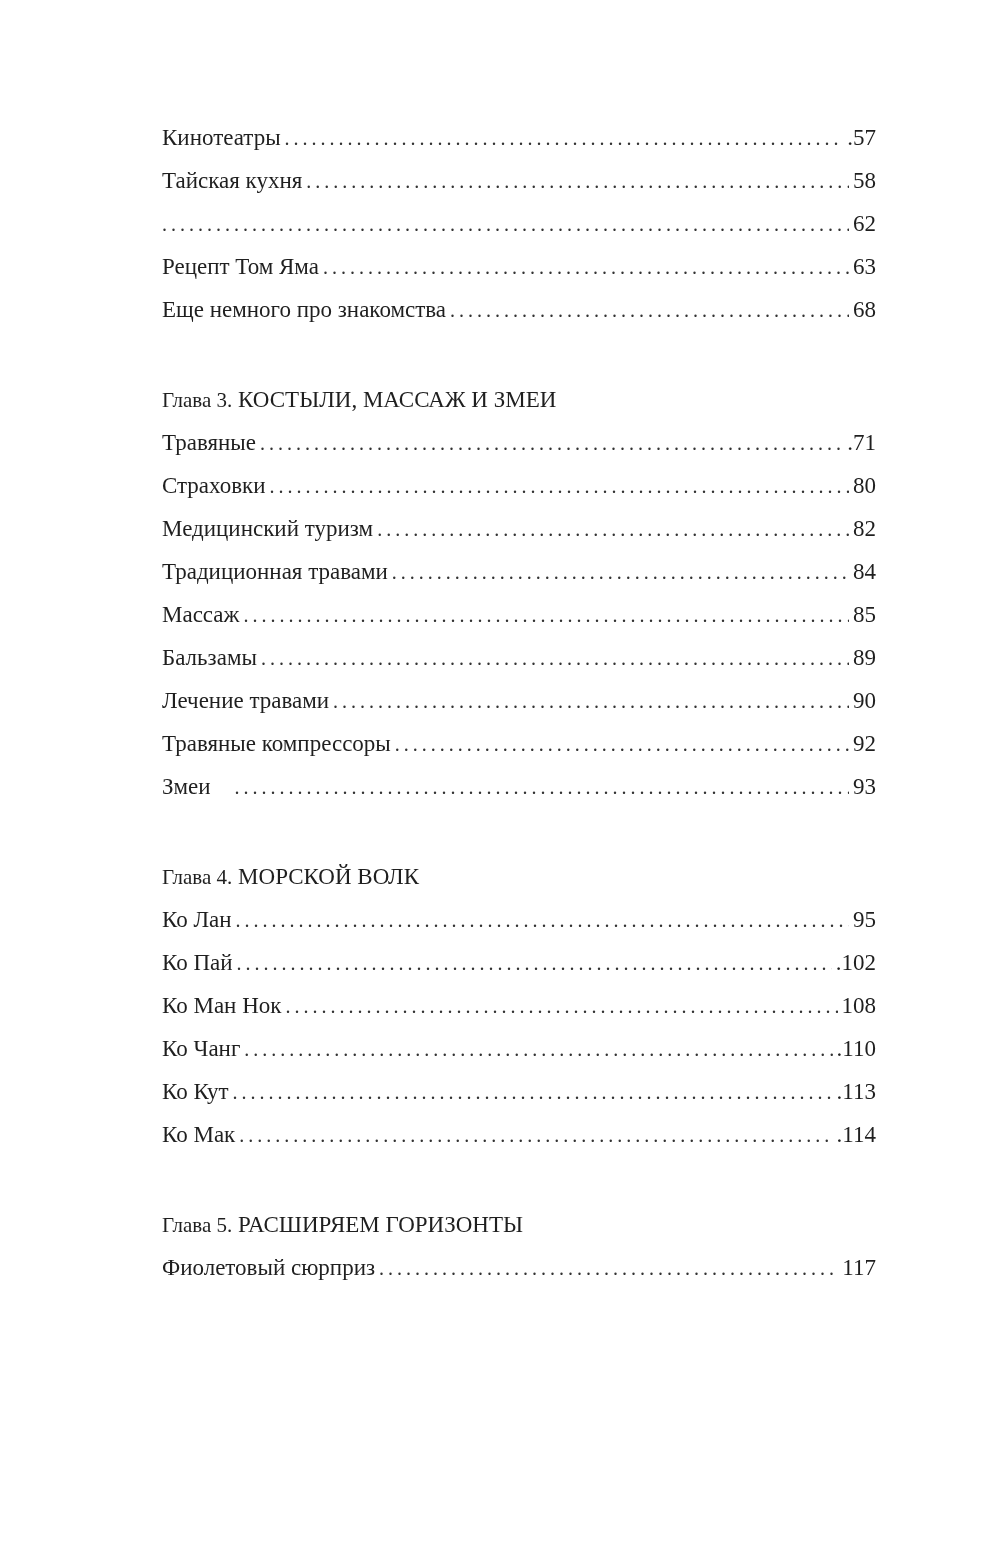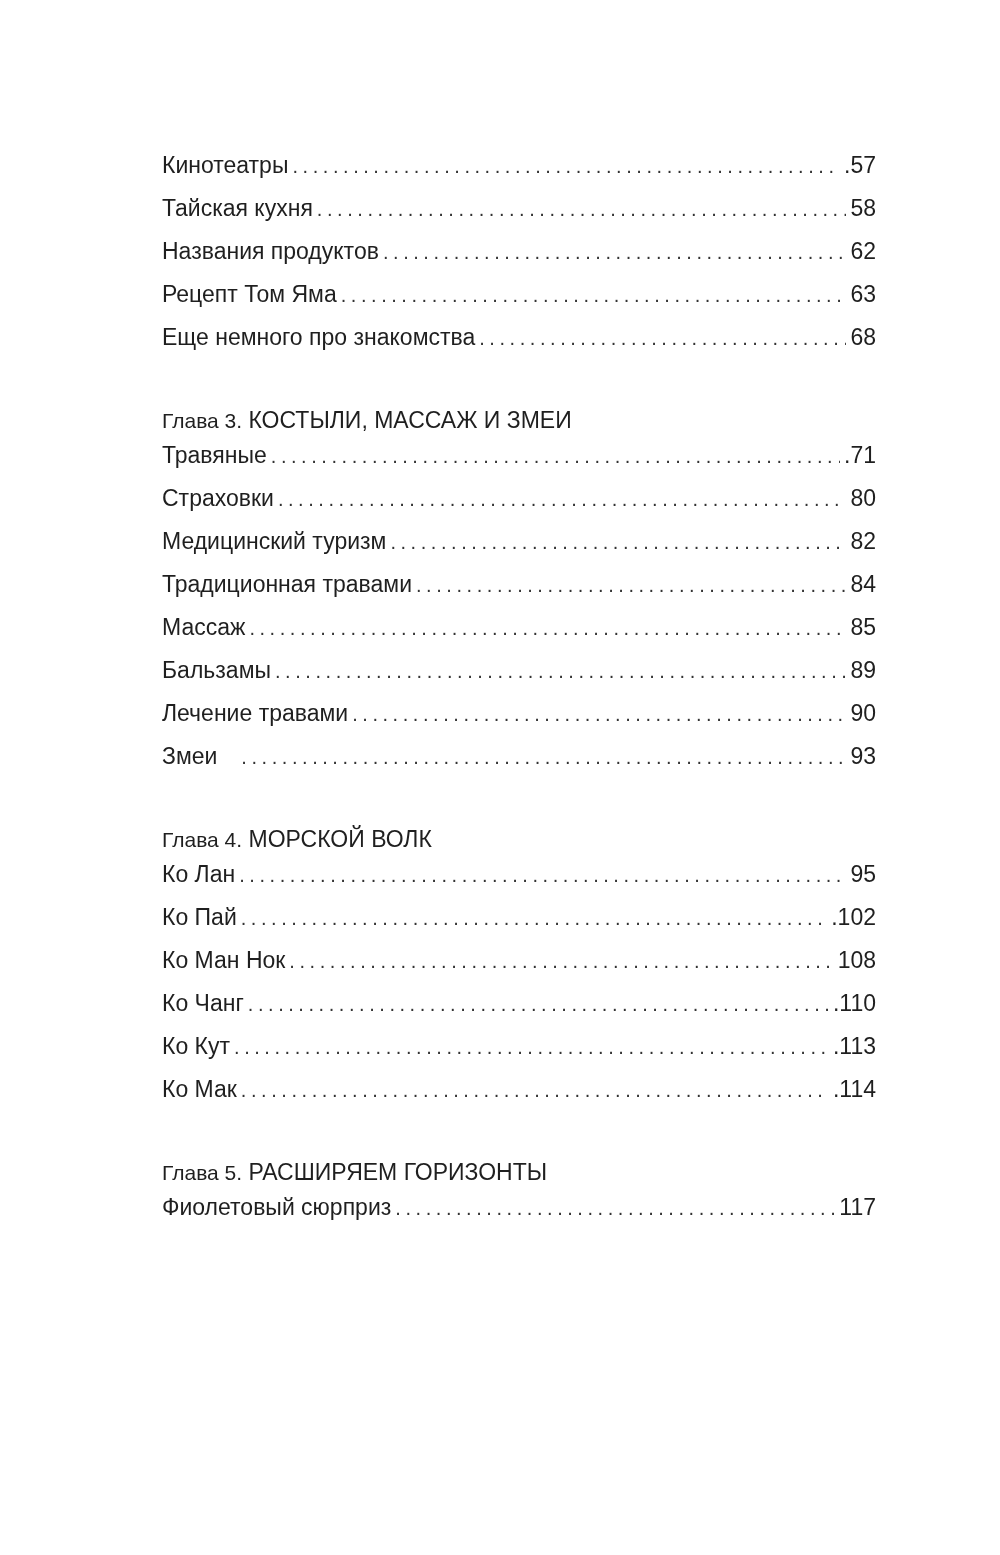--- a/index.html
+++ b/index.html
@@ -1,43 +1,42 @@
 <!DOCTYPE html>
 <html><head>
   <meta charset="utf-8">
   <style>
     html, body { margin: 0; padding: 0; background: #ffffff; }
     body { width: 1000px; height: 1555px; position: relative; overflow: hidden; color: #1f1f1f; font-family: "Liberation Sans", sans-serif; }
-    .page { position: absolute; left: 162px; top: 144px; width: 714px; }
+    .page { position: absolute; left: 162px; top: 116px; width: 714px; font-family: Liberation Serif, serif; }
     .entry { display: flex; align-items: baseline; height: 43px; font-size: 23px; line-height: 43px; white-space: nowrap; }
     .entry .title { flex: 0 0 auto; padding-right: 4px; }
     .entry .leader { flex: 1 1 auto; overflow: hidden; color: #333; letter-spacing: 3.4px; font-size: 20px; }
     .entry .leader::before { content: ". . . . . . . . . . . . . . . . . . . . . . . . . . . . . . . . . . . . . . . . . . . . . . . . . . . . . . . . . . . . . . . . . . . . . . . . . . . . . . . . . . . . . . . . . . . . . . . . . . . . . . . . . . . . . . . . . . . . . . . . . . . . . . . . . . . . . . . . . . . . . . . . . . . . ."; letter-spacing: -0.5px; }
     .entry .page-num { flex: 0 0 auto; padding-left: 4px; }
-    .chapter { font-size: 23px; height: 43px; line-height: 58px; margin-top: 32px; white-space: nowrap; }
+    .chapter { font-size: 23px; height: 43px; line-height: 43px; margin-top: 47px; white-space: nowrap; }
     .chapter .chap-label { font-size: 21px; }
   </style>
 </head>
 <body>
 
 <div class="page">
 
   <div>
     <div class="entry">
         <span class="title">Кинотеатры</span>
         <span class="leader"></span>
         <span class="page-num">.57</span>
       </div>
     <div class="entry">
         <span class="title">Тайская кухня</span>
         <span class="leader"></span>
         <span class="page-num">58</span>
       </div>
     <div class="entry">
-        <span class="title">Названия продуктов</span>
         <span class="leader"></span>
         <span class="page-num">62</span>
       </div>
     <div class="entry">
         <span class="title">Рецепт Том Яма</span>
         <span class="leader"></span>
         <span class="page-num">63</span>
       </div>
     <div class="entry">
         <span class="title">Еще немного про знакомства</span>
@@ -75,20 +74,25 @@
       </div>
     <div class="entry">
         <span class="title">Бальзамы</span>
         <span class="leader"></span>
         <span class="page-num">89</span>
       </div>
     <div class="entry">
         <span class="title">Лечение травами</span>
         <span class="leader"></span>
         <span class="page-num">90</span>
+      </div>
+    <div class="entry">
+        <span class="title">Травяные компрессоры</span>
+        <span class="leader"></span>
+        <span class="page-num">92</span>
       </div>
     <div class="entry">
         <span class="title" style="padding-right:24px">Змеи</span>
         <span class="leader"></span>
         <span class="page-num">93</span>
       </div>
   </div>
 
   <div>
     <div class="chapter"><span class="chap-label">Глава 4.</span> <span>МОРСКОЙ ВОЛК</span></div>

